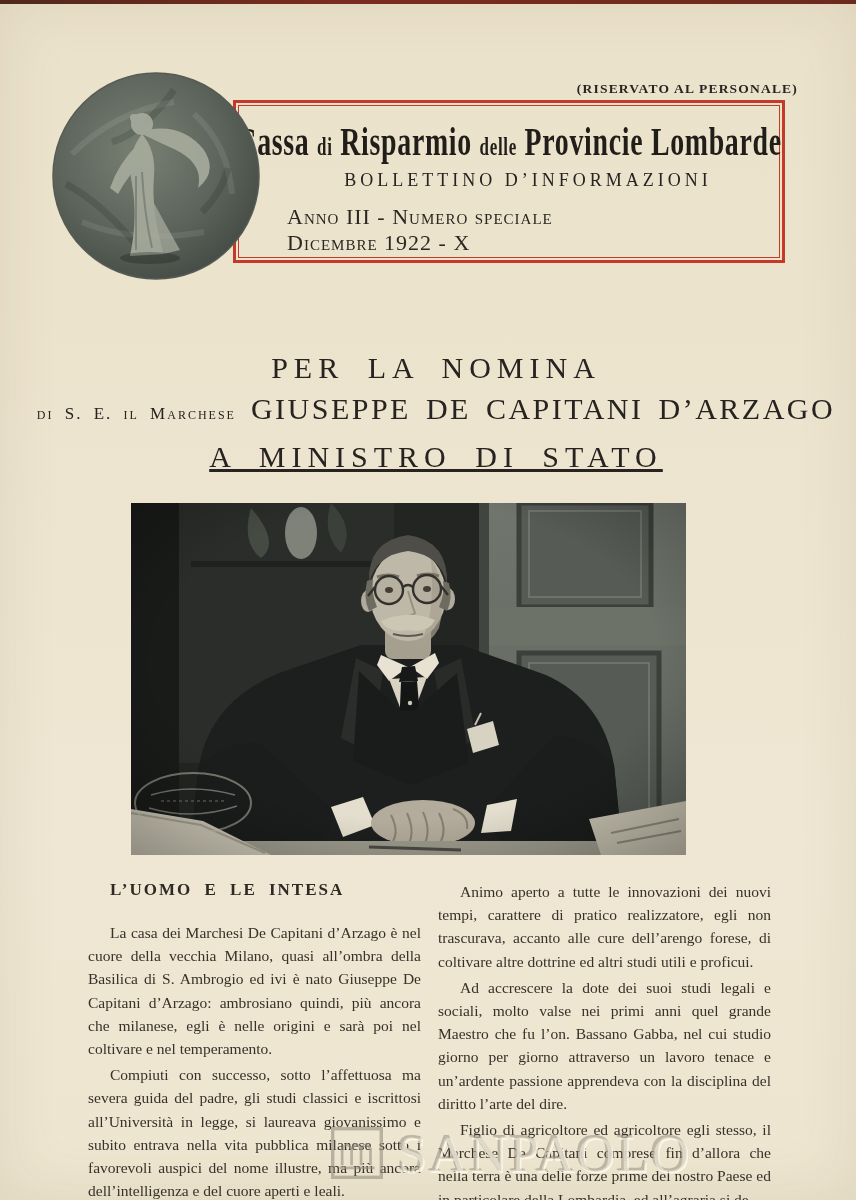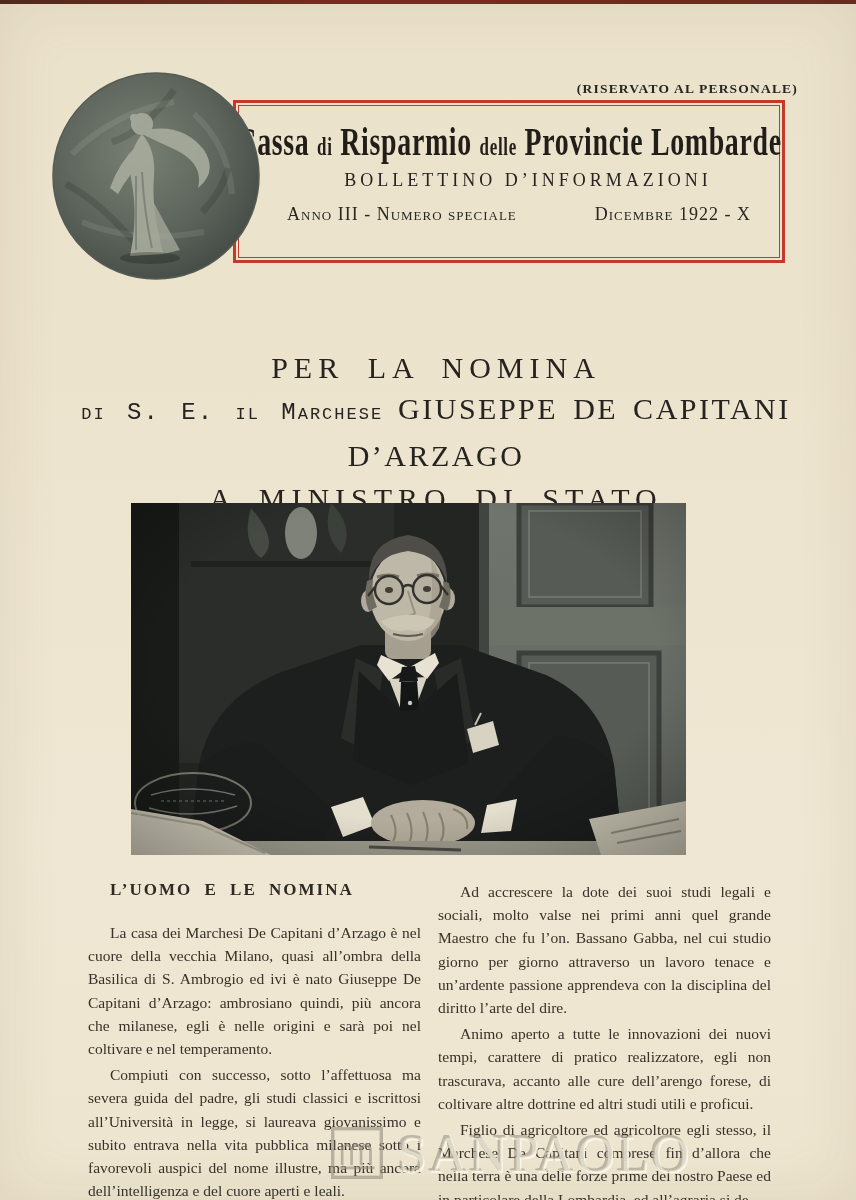--- a/index.html
+++ b/index.html
@@ -16,30 +16,30 @@
   .masthead-box{position:absolute;left:233px;top:100px;width:552px;height:163px;
                 border:3px solid #c5392b;box-sizing:border-box;}
   .masthead-inner{position:absolute;inset:2px;border:1px solid #c5392b;
                   padding-top:13px;box-sizing:border-box;}
   .bank-name-row{display:flex;justify-content:center;white-space:nowrap;}
   .bank-name{display:inline-block;transform:scaleX(0.68);transform-origin:center;
              font-weight:bold;font-size:41px;line-height:1.08;color:#211d19;letter-spacing:1px;}
   .bank-name .sm{font-size:25px;}
   .subtitle{margin-top:7px;text-align:center;font-size:18px;letter-spacing:4px;
             color:#272320;padding-left:38px;}
-  .issue-row{margin-top:13px;display:flex;justify-content:space-between;
-             padding:0 28px 0 48px;font-variant:small-caps;font-size:18px;
-             letter-spacing:1px;color:#2a2622;}
+  .issue-row{margin-top:13px;display:flex;justify-content:center;
+             padding:0 28px 0 48px;font-variant:small-caps;font-size:22px;
+             letter-spacing:1px;color:#2a2622;flex-direction:column;}
   
   .medallion{position:absolute;left:52px;top:72px;width:208px;height:208px;}
   
   .title-block{position:absolute;left:8px;top:349px;width:856px;text-align:center;color:#262320;}
   .title-block .t1{font-size:30px;letter-spacing:6px;word-spacing:10px;line-height:38px;}
   .title-block .t2{line-height:43px;letter-spacing:2.5px;word-spacing:5px;font-size:30px;}
-  .title-block .t2 .prefix{font-size:24px;font-variant:small-caps;letter-spacing:2px;font-family:Liberation Mono, monospace;}
+  .title-block .t2 .prefix{font-size:17px;font-variant:small-caps;letter-spacing:2px;}
   .title-block .t3{font-size:30px;letter-spacing:6px;word-spacing:10px;line-height:43px;text-decoration:underline;}
   
   .photo{position:absolute;left:131px;top:503px;width:555px;height:352px;}
   .photo svg{display:block;}
   
   .article{position:absolute;left:88px;top:880px;width:684px;display:flex;gap:17px;
            color:#37312a;}
   .col{width:333px;}
   .col p{margin:0 0 3px 0;font-size:15.5px;line-height:23.2px;text-align:justify;
          text-indent:22px;}
@@ -204,27 +204,27 @@
         <path d="M 20,292 Q 60,280 104,292" stroke-width="1.5"></path>
         <path d="M 18,305 Q 62,318 106,303" stroke-width="1.5"></path>
         <path d="M 30,298 L 94,298" stroke-width="1" stroke-dasharray="3 3"></path>
       </g>
       <rect width="555" height="352" fill="url(#vign)"></rect>
     </svg>
   </div>
 
   <div class="article">
     <div class="col">
-      <h3>L’UOMO E LE NOMINA</h3>
+      <h3>L’UOMO E LE INTESA</h3>
       <p>La casa dei Marchesi De Capitani d’Arzago è nel cuore della vecchia Milano, quasi all’ombra della Basilica di S. Ambrogio ed ivi è nato Giuseppe De Capitani d’Arzago: ambrosiano quindi, più ancora che milanese, egli è nelle origini e sarà poi nel coltivare e nel temperamento.</p>
       <p>Compiuti con successo, sotto l’affettuosa ma severa guida del padre, gli studi classici e iscrittosi all’Università in legge, si laureava giovanissimo e subito entrava nella vita pubblica milanese sotto i favorevoli auspici del nome illustre, ma più ancora dell’intelligenza e del cuore aperti e leali.</p>
     </div>
     <div class="col">
+      <p>Animo aperto a tutte le innovazioni dei nuovi tempi, carattere di pratico realizzatore, egli non trascurava, accanto alle cure dell’arengo forese, di coltivare altre dottrine ed altri studi utili e proficui.</p>
       <p>Ad accrescere la dote dei suoi studi legali e sociali, molto valse nei primi anni quel grande Maestro che fu l’on. Bassano Gabba, nel cui studio giorno per giorno attraverso un lavoro tenace e un’ardente passione apprendeva con la disciplina del diritto l’arte del dire.</p>
-      <p>Animo aperto a tutte le innovazioni dei nuovi tempi, carattere di pratico realizzatore, egli non trascurava, accanto alle cure dell’arengo forese, di coltivare altre dottrine ed altri studi utili e proficui.</p>
       <p>Figlio di agricoltore ed agricoltore egli stesso, il Marchese De Capitani comprese fin d’allora che nella terra è una delle forze prime del nostro Paese ed in particolare della Lombardia, ed all’agraria si de-</p>
     </div>
   </div>
 
   <div class="watermark">
     <span class="wm-logo">
       <svg width="54" height="54" viewBox="0 0 40 40">
         <g stroke="rgba(150,142,126,0.60)" fill="none">
           <rect x="2" y="2" width="36" height="36" stroke-width="2.5"></rect>
           <path d="M 9,29 L 9,17 Q 12.5,11 16,17 L 16,29" stroke-width="2"></path>

